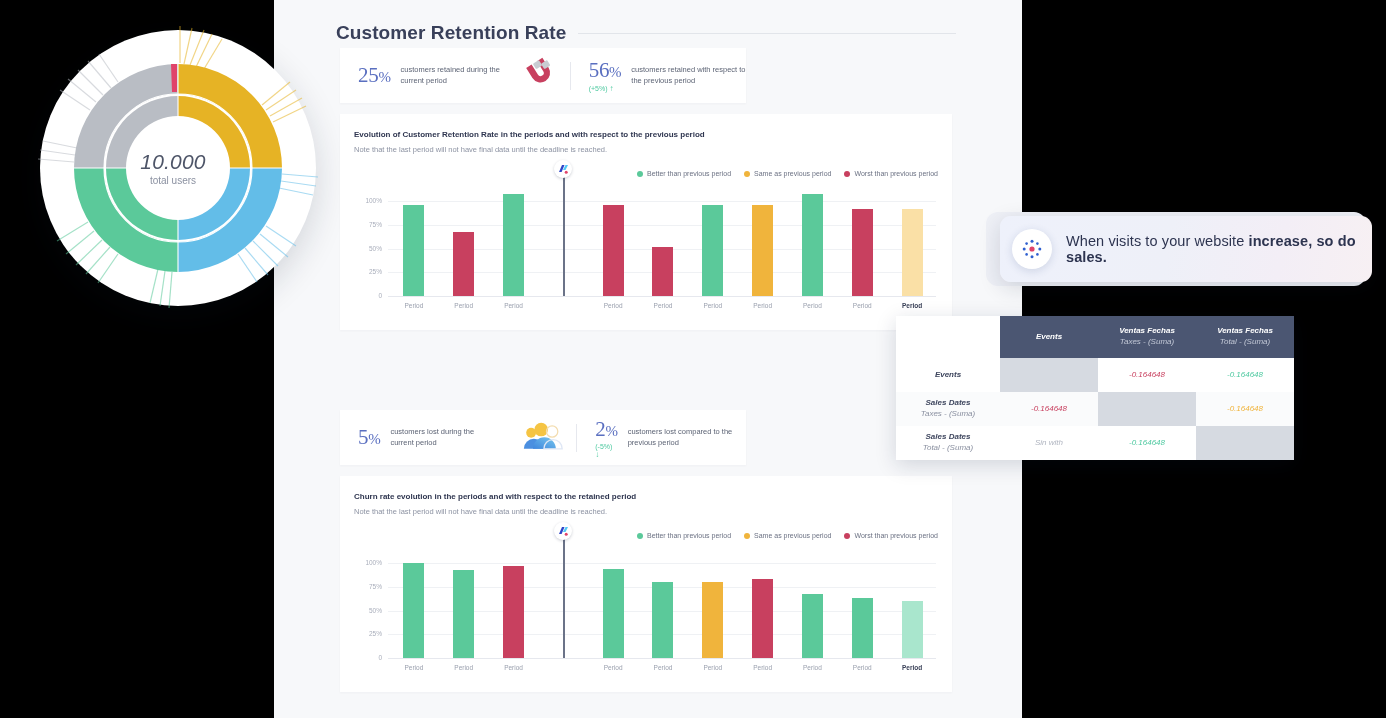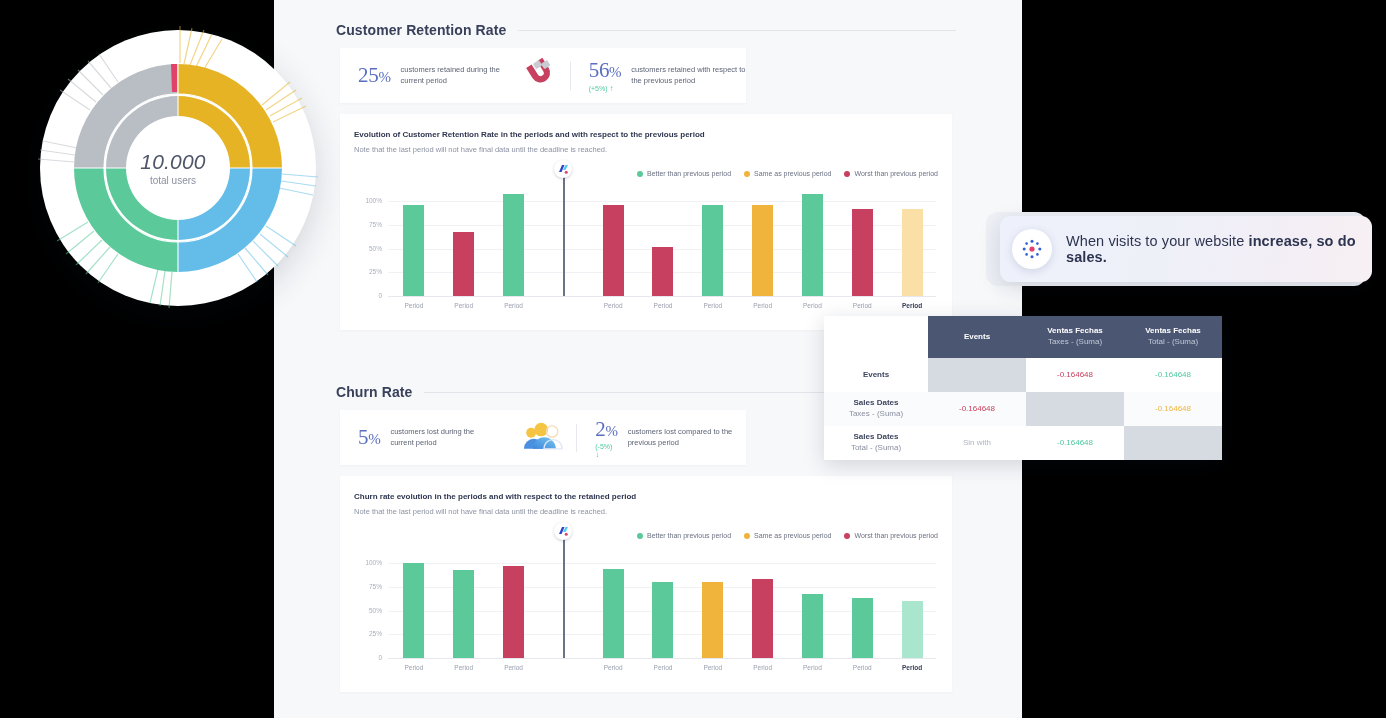--- a/index.html
+++ b/index.html
@@ -17,21 +17,21 @@
     width: 748px; height: 718px;
     background: #f7f8fa;
   }
 
   
   .section-head {
     position: absolute; display: flex; align-items: center; gap: 12px;
     width: 620px; left: 336px;
   }
   .section-head .title {
-    font-size: 14px; font-weight: 600; color: #39405a;
+    font-size: 19px; font-weight: 600; color: #39405a;
     letter-spacing: .1px; white-space: nowrap;
   }
   .section-head .rule { flex: 1; height: 1px; background: #e2e5ea; }
 
   
   .stat-card {
     position: absolute; left: 340px; width: 406px; height: 55px;
     background: #ffffff; display: flex; align-items: center;
     box-shadow: 0 1px 2px rgba(40,50,80,.04);
   }
@@ -122,22 +122,22 @@
   .toast-badge {
     width: 40px; height: 40px; border-radius: 50%; background: #fff; flex: none;
     display: flex; align-items: center; justify-content: center;
     box-shadow: 0 2px 8px rgba(40,60,120,.16);
   }
   .toast-text { font-size: 14.5px; color: #2d3450; letter-spacing: .1px; }
   .toast-text b { font-weight: 700; }
 
   
   .matrix {
-    position: absolute; left: 824px; top: 316px;
-    box-shadow: 0 5px 20px rgba(20,30,60,.16); background: #fef9c3;
+    position: absolute; left: 896px; top: 316px;
+    box-shadow: 0 5px 20px rgba(20,30,60,.16); background: #fef9c3; font-style: italic;
   }
   .mrow { display: flex; }
   .mcell {
     display: flex; flex-direction: column; align-items: center; justify-content: center;
     font-size: 8px; text-align: center; line-height: 1.35;
   }
   .mhead { background: #4b5672; color: #ffffff; }
   .mhead .sub { color: #c2c8d6; font-weight: 400; }
   .mhead .main { font-weight: 700; }
   .rowhead { background: #ffffff; color: #3e465e; }
@@ -315,24 +315,20 @@
         <div class="logo-badge" style="left: 166.36px; top: -32px;">
           <svg width="11" height="11" viewBox="0 0 11 11">
             <path d="M1,8 L4,1 L6.5,1 L3.6,8 Z" fill="#2f44c8"></path>
             <path d="M5,6 L7.5,1 L10,1 L7.5,6 Z" fill="#53c8f5"></path>
             <circle cx="8.2" cy="8.2" r="1.5" fill="#e0436a"></circle>
           </svg>
         </div>
       </div>
   </div>
 
-  <div class="section-head" style="top:384px">
-    <span class="title">Churn Rate</span>
-    <span class="rule"></span>
-  </div>
 
   <div class="stat-card" style="top:410px">
     <div class="stat-block" style="gap:10px;margin-left:18px">
       <span class="big-pct"><span>5</span><span class="unit">%</span></span>
       <span class="stat-desc">customers lost during the current period</span>
     </div>
     <span style="margin-left:26px">
       <svg class="usersicon" viewBox="0 0 46 32">
         <circle cx="21" cy="9" r="7.4" fill="#f5c443"></circle>
         <circle cx="10" cy="12.5" r="5.4" fill="#f5c443"></circle>

